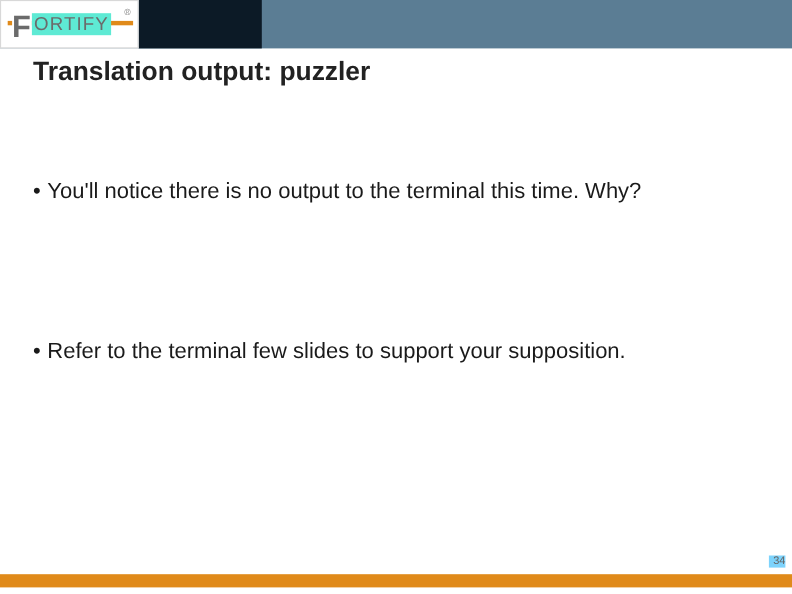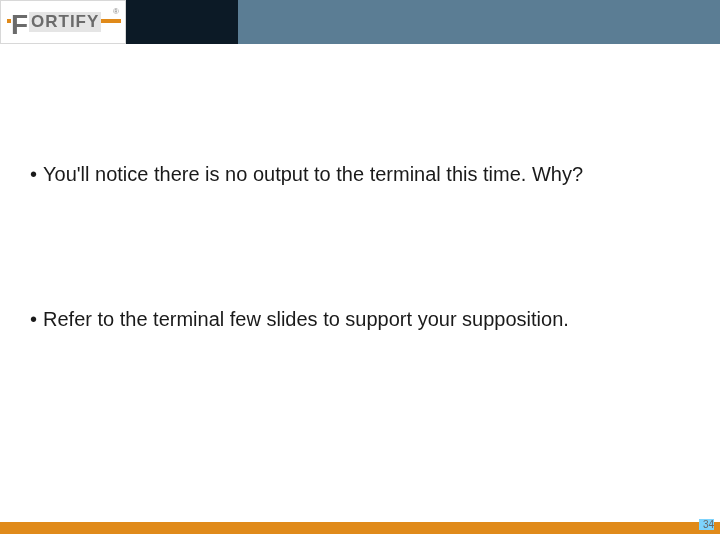--- a/index.html
+++ b/index.html
@@ -23,23 +23,23 @@
     background: #e08a1a;
   }
   .logo-f {
     position: absolute; top: 8px; left: 10px;
     font-family: Arial, Helvetica, sans-serif; font-weight: 900;
     font-size: 28px; color: #6b6b6b; letter-spacing: -1px;
     background: #fff; padding-right: 2px;
   }
   .logo-rest {
     position: absolute; top: 11px; left: 28px;
-    font-family: Arial, Helvetica, sans-serif; font-weight: 700;
+    font-family: Arial, Helvetica, sans-serif; font-weight: 400;
     font-size: 17px; color: #6b6b6b; letter-spacing: 1px;
-    background: #e5e5e5; padding: 0 2px;
+    background: #5eead4; padding: 0 2px;
   }
   .logo-reg {
     position: absolute; top: 6px; left: 112px; font-size: 8px; color: #888;
   }
 
   .slide-title {
     position: absolute; top: 52px; left: 30px;
     font-size: 24px; font-weight: 700; color: #222;
   }
 
@@ -52,39 +52,40 @@
     display: flex;
   }
   .bdot { flex: 0 0 auto; padding-right: 6px; }
   .btext { flex: 1 1 auto; }
 
   .footer-bar {
     position: absolute; left: 0; bottom: 6px; width: 720px; height: 12px;
     background: #e08a1a;
   }
   .page-number {
-    position: absolute; right: 6px; bottom: 10px;
+    position: absolute; right: 6px; bottom: 24px;
     font-size: 10px; color: #666; background: #7dd3fc; padding-left: 4px;
   }
 </style>
 </head>
 <body>
 
 <div class="slide">
 
   <div class="header-band"></div>
   <div class="header-darktab"></div>
 
   <div class="logo-box">
     <div class="logo-stripe"></div>
     <div class="logo-f">F</div>
     <div class="logo-rest">ORTIFY</div>
     <div class="logo-reg">®</div>
   </div>
 
+  <div class="slide-title">Translation output: puzzler</div>
 
   <div class="bullets">
     <div class="bullet">
       <span class="bdot">•</span>
       <span class="btext">You'll notice there is no output to the terminal this time. Why?</span>
     </div>
     <div class="bullet">
       <span class="bdot">•</span>
       <span class="btext">Refer to the terminal few slides to support your supposition.</span>
     </div>

